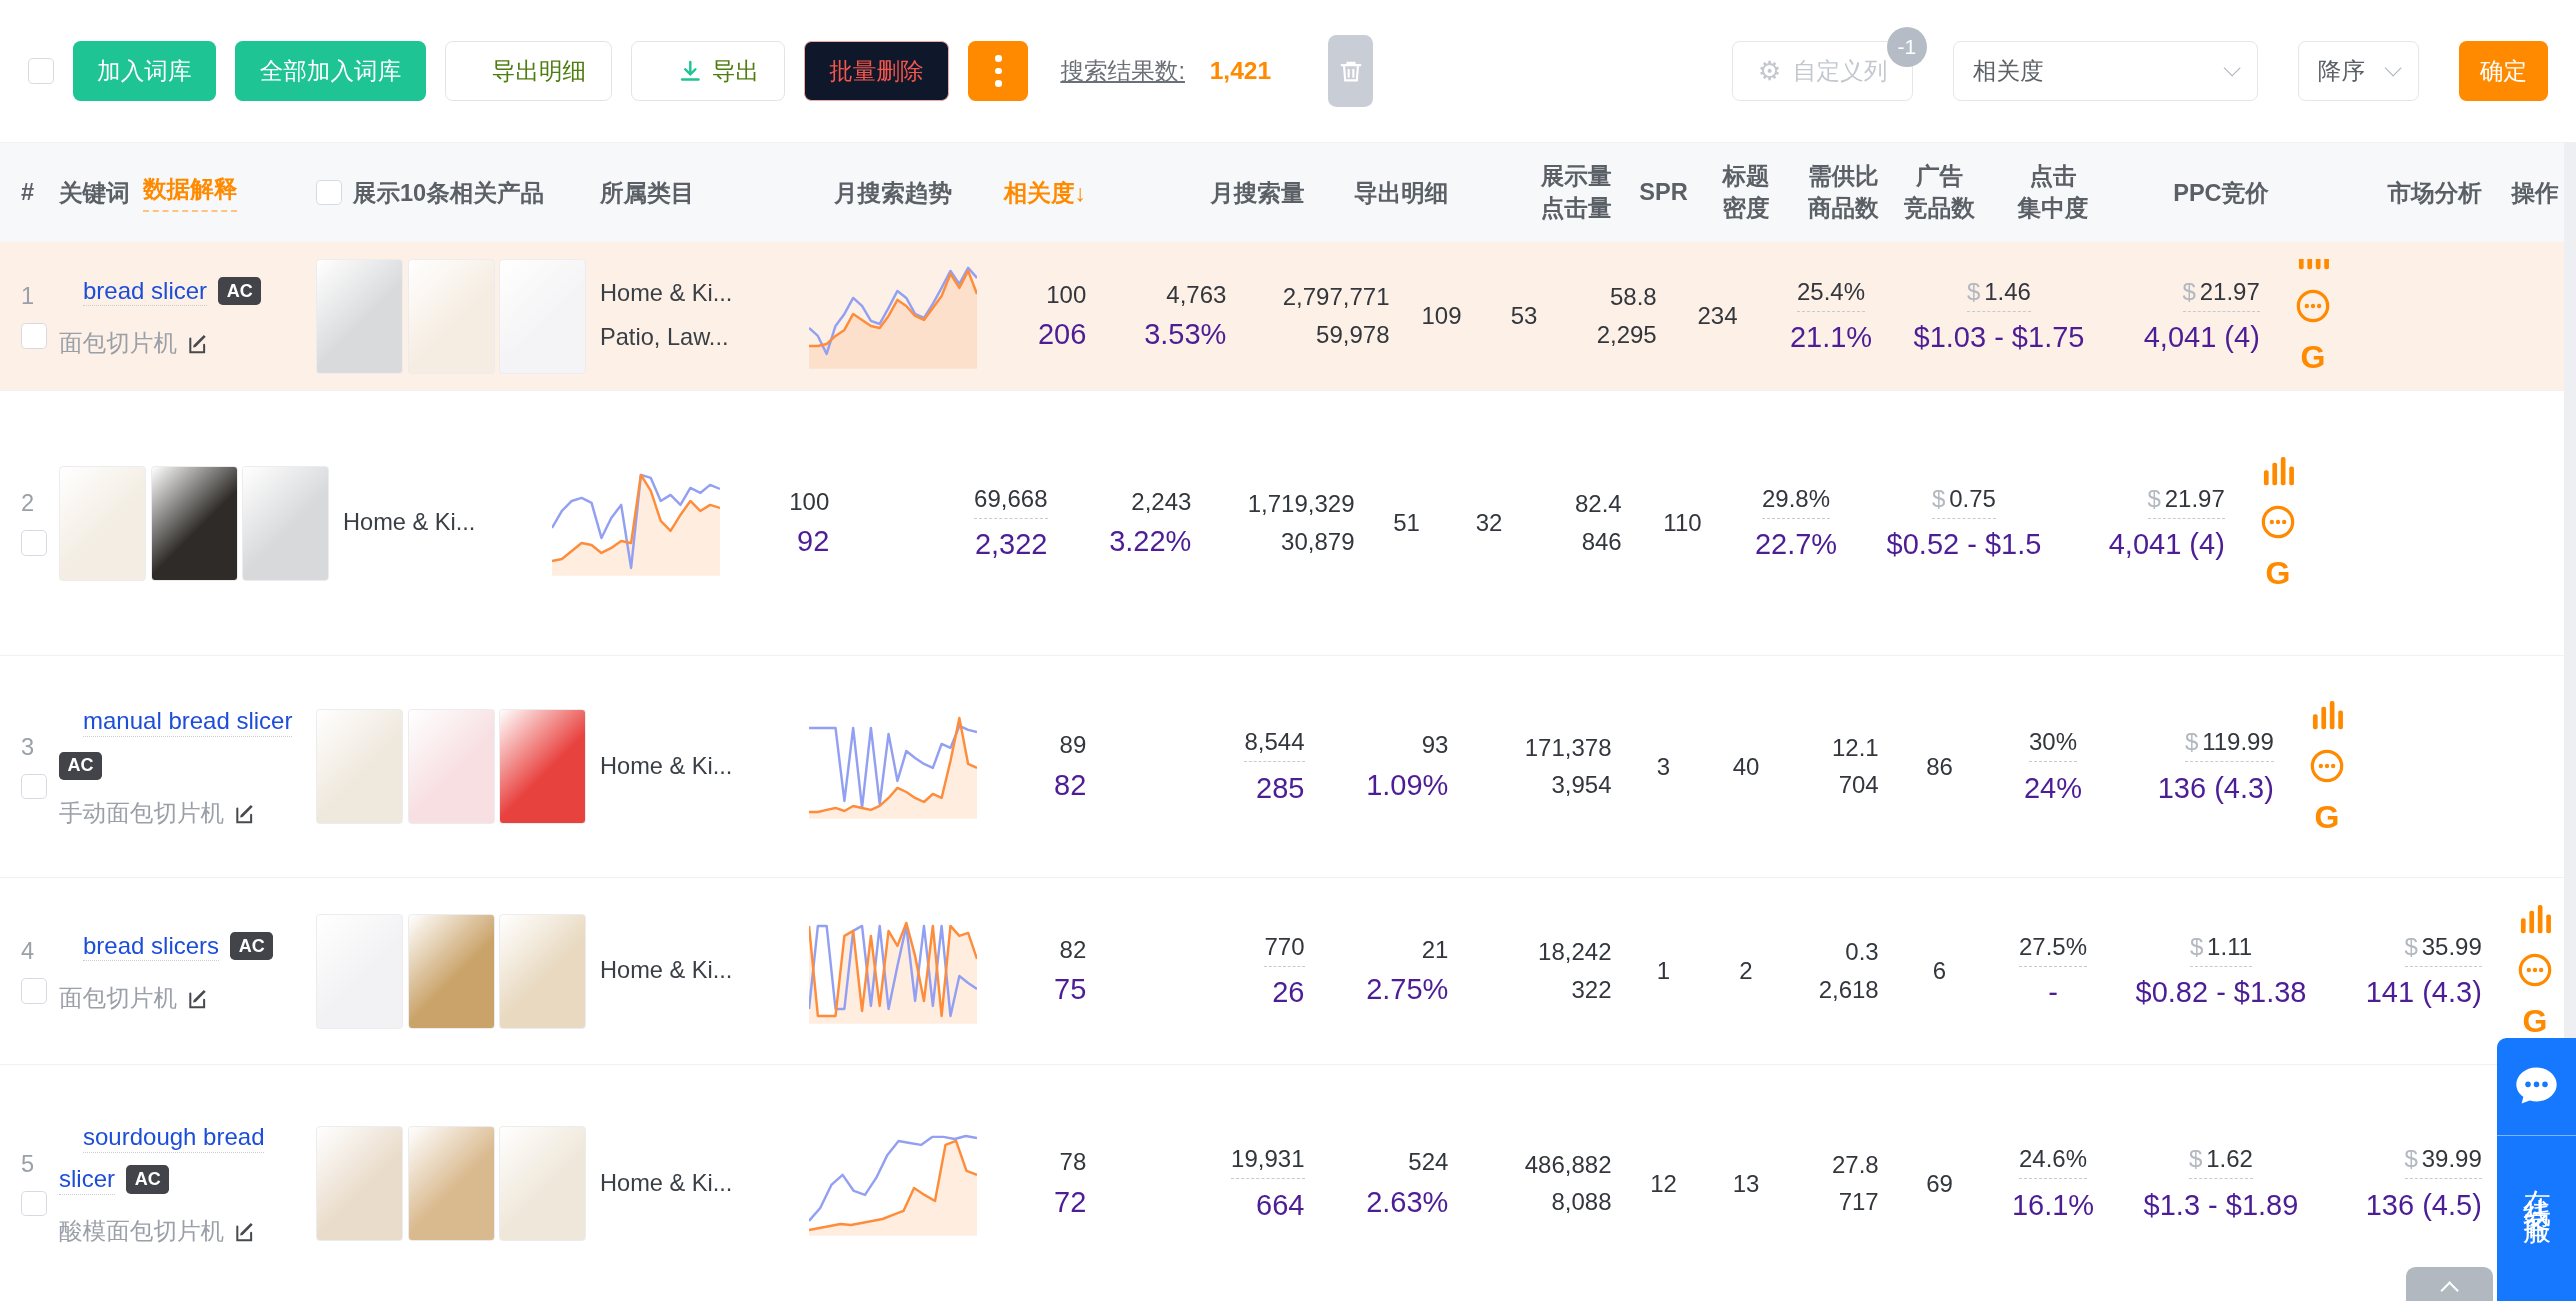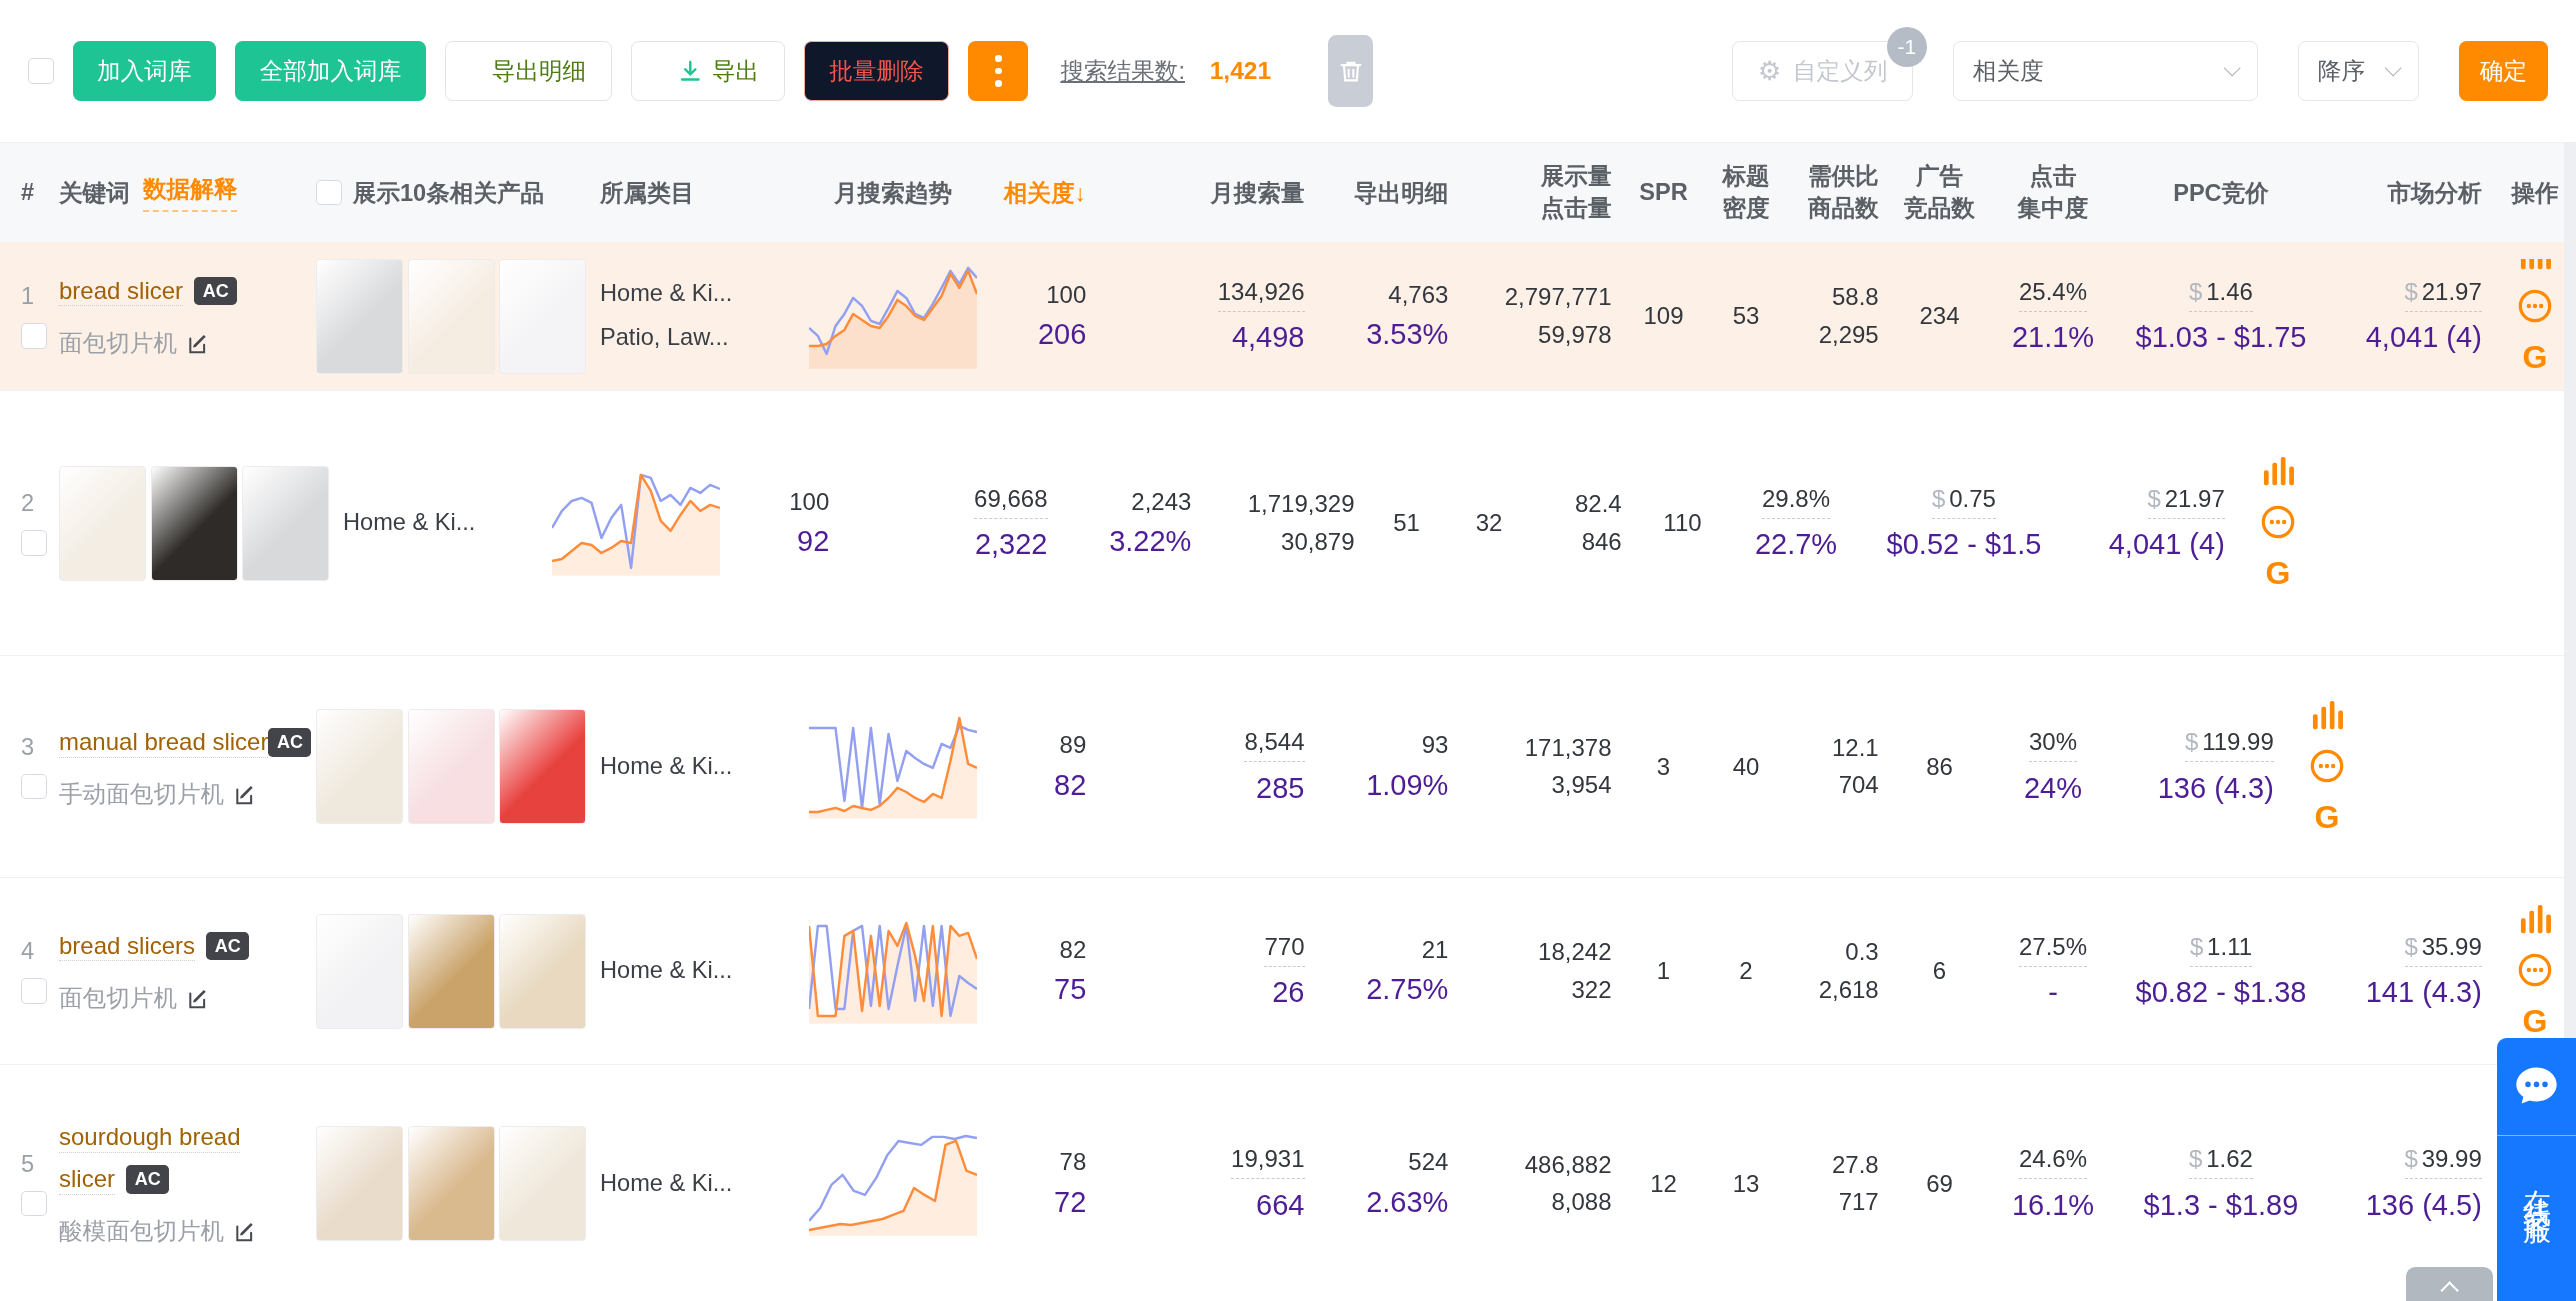--- a/index.html
+++ b/index.html
@@ -54,21 +54,21 @@
   .c-ppc{width:208px; text-align:center;} .c-mkt{width:170px; text-align:right; padding-right:13.2px;}
   .c-ops{width:80px; text-align:center;}
   .h2l span{ display:block; line-height:1.35; }
   .th-keyword { display:flex; gap:13.2px; align-items:center; }
   .link-orange { color:#ff8a00; border-bottom:2.8px dashed #ffc37d; padding-bottom:4.7px; }
   .th-related { display:flex; align-items:center; gap:11.3px; }
   .hdr-orange { color:#ff8a00; }
 
   
   .idx-num { color:#9aa0a8; font-size:23.6px; margin-bottom:13.2px; }
-  .kw-text { font-size:24px; color:#a16207; line-height:1.75; border-bottom:1.9px dotted #c9cdd4; padding-bottom:1.9px; }
+  .kw-text { font-size:24px; color:#1d4ed8; line-height:1.75; border-bottom:1.9px dotted #c9cdd4; padding-bottom:1.9px;margin-left:24px; }
   .badge-ac { display:inline-block; background:#434449; color:#fff; font-size:18px; font-weight:bold;
               padding:3.8px 8.5px; border-radius:4.7px; margin-left:11.3px; vertical-align:1.9px; }
   .badge-block { display:inline-block; margin:9.5px 0 1.9px 0; }
   .kw-cn { color:#9ba0a8; font-size:23.6px; margin-top:13.2px; line-height:1.6; display:flex; align-items:center;
            flex-wrap:wrap; gap:7.6px; }
   .imgs { display:flex; gap:4.7px; align-items:center; }
   .imgs .tile { width:87px; height:115px; border-radius:3.8px; border:0.9px solid #ececee; }
   .cat-line { font-size:23.6px; color:#3a3f46; line-height:1.85; }
   .val-main { font-size:24px; color:#33373d; }
   .val-sub { font-size:29px; color:#4c1d95; margin-top:9.5px; }
@@ -221,24 +221,20 @@
         </div>
     <div class="cell c-trend" style="text-align:center"><svg width="168" height="112" viewBox="0 0 178 118">
     <polygon points="0,116 0.0,91.8 9.4,91.8 18.7,89.7 28.1,81.2 37.5,74.8 46.8,57.9 56.2,64.2 65.6,70.6 74.9,72.7 84.3,60.0 93.7,43.0 103.1,49.4 112.4,60.0 121.8,64.2 131.2,51.5 140.5,38.8 149.9,15.5 159.3,30.3 168.6,12.3 178.0,36.7 178,116" fill="rgba(255,145,60,0.16)"></polygon>
     <polyline points="0.0,72.7 9.4,81.2 18.7,100.3 28.1,70.6 37.5,57.9 46.8,40.9 56.2,49.4 65.6,65.3 74.9,68.5 84.3,51.5 93.7,33.5 103.1,40.9 112.4,57.9 121.8,62.1 131.2,47.3 140.5,30.3 149.9,12.3 159.3,26.1 168.6,9.1 178.0,19.7" fill="none" stroke="#93a0f2" stroke-width="2.6" stroke-linejoin="round"></polyline>
     <polyline points="0.0,91.8 9.4,91.8 18.7,89.7 28.1,81.2 37.5,74.8 46.8,57.9 56.2,64.2 65.6,70.6 74.9,72.7 84.3,60.0 93.7,43.0 103.1,49.4 112.4,60.0 121.8,64.2 131.2,51.5 140.5,38.8 149.9,15.5 159.3,30.3 168.6,12.3 178.0,36.7" fill="none" stroke="#ff8c3a" stroke-width="2.6" stroke-linejoin="round"></polyline>
   </svg></div>
     <div class="cell c-rel">
       <div class="val-main">100</div>
       <div class="val-sub">206</div>
     </div>
-    <div class="cell c-search">
-      <div class="val-main"><span class="u-dash">134,926</span></div>
-      <div class="val-sub">4,498</div>
-    </div>
     <div class="cell c-buy">
       <div class="val-main">4,763</div>
       <div class="val-sub">3.53%</div>
     </div>
     <div class="cell c-imp">
       <div class="val-main">2,797,771</div>
       <div class="val-main" style="margin-top:9.5px">59,978</div>
     </div>
     <div class="cell c-spr">
           <div class="val-main">109</div>

